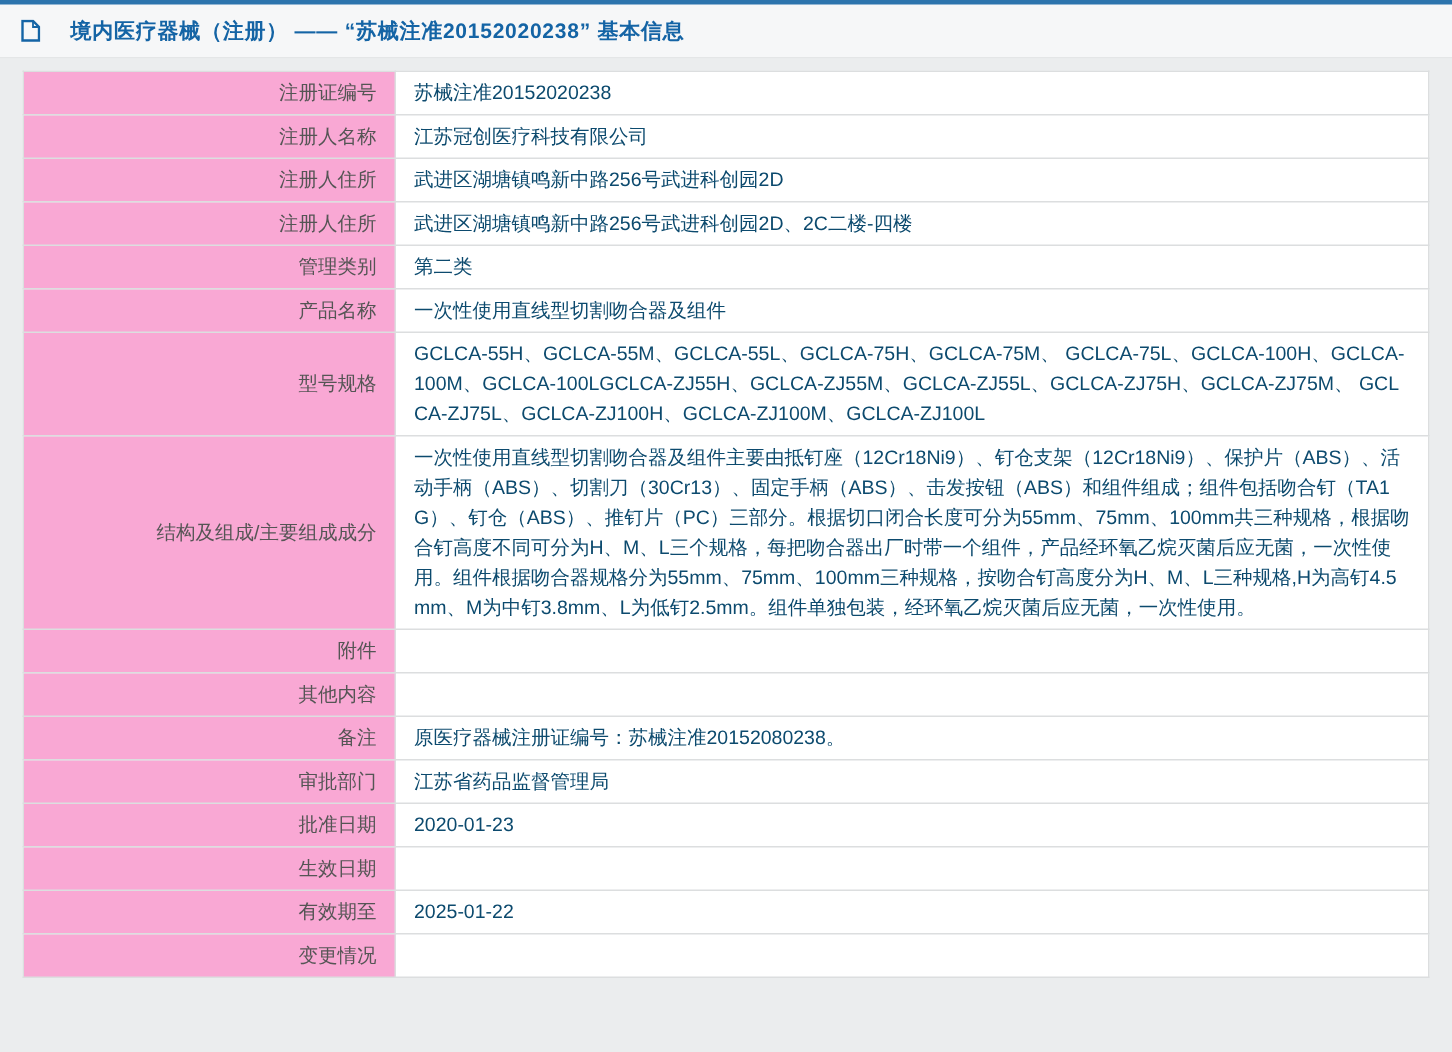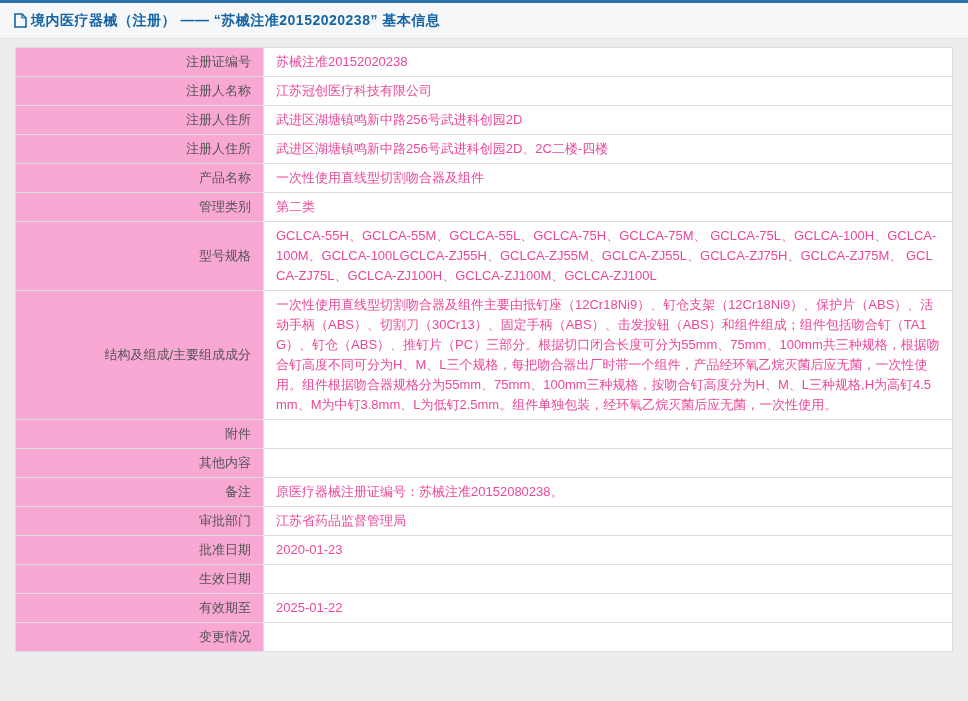--- a/index.html
+++ b/index.html
@@ -10,21 +10,21 @@
     overflow: hidden;
   }
   .page-header {
     height: 39px;
     background: #f6f7f8;
     border-top: 3px solid #2c74ad;
     border-bottom: 1px solid #e4e6e7;
     display: flex;
     align-items: center;
     padding: 0 14px;
-    gap: 4px;
+    gap: 20px;
   }
   .doc-icon svg { display: block; }
   .page-title {
     color: #1464a5;
     font-size: 14px;
     font-weight: bold;
     letter-spacing: 0.5px;
   }
   .table-wrap { padding: 8px 15px 0 15px; }
   table.info-table {
@@ -41,21 +41,21 @@
     vertical-align: middle;
     word-break: break-all;
   }
   td.row-label {
     width: 248px;
     text-align: right;
     background: #f9a8d4;
     color: #555555;
     padding-right: 16px;
   }
-  td.row-value { color: #ec4899; }
+  td.row-value { color: #0c4a6e; }
   tr.info-row { height: 27px; }
 </style>
 </head>
 <body>
 
 <div class="page-header">
   <span class="doc-icon">
     <svg width="13" height="15" viewBox="0 0 13 15">
       <path d="M1 1 h7 l4 4 v9 h-11 z" fill="none" stroke="#1464a5" stroke-width="1.6"></path>
       <path d="M8 1 v4 h4" fill="none" stroke="#1464a5" stroke-width="1.2"></path>
@@ -77,26 +77,26 @@
       </tr>
       <tr class="info-row">
         <td class="row-label">注册人住所</td>
         <td class="row-value">武进区湖塘镇鸣新中路256号武进科创园2D</td>
       </tr>
       <tr class="info-row">
         <td class="row-label">注册人住所</td>
         <td class="row-value">武进区湖塘镇鸣新中路256号武进科创园2D、2C二楼-四楼</td>
       </tr>
       <tr class="info-row">
+        <td class="row-label">管理类别</td>
+        <td class="row-value">第二类</td>
+      </tr>
+      <tr class="info-row">
         <td class="row-label">产品名称</td>
         <td class="row-value">一次性使用直线型切割吻合器及组件</td>
-      </tr>
-      <tr class="info-row">
-        <td class="row-label">管理类别</td>
-        <td class="row-value">第二类</td>
       </tr>
       <tr class="info-row">
         <td class="row-label">型号规格</td>
         <td class="row-value">GCLCA-55H、GCLCA-55M、GCLCA-55L、GCLCA-75H、GCLCA-75M、 GCLCA-75L、GCLCA-100H、GCLCA-100M、GCLCA-100LGCLCA-ZJ55H、GCLCA-ZJ55M、GCLCA-ZJ55L、GCLCA-ZJ75H、GCLCA-ZJ75M、 GCLCA-ZJ75L、GCLCA-ZJ100H、GCLCA-ZJ100M、GCLCA-ZJ100L</td>
       </tr>
       <tr class="info-row">
         <td class="row-label">结构及组成/主要组成成分</td>
         <td class="row-value">一次性使用直线型切割吻合器及组件主要由抵钉座（12Cr18Ni9）、钉仓支架（12Cr18Ni9）、保护片（ABS）、活动手柄（ABS）、切割刀（30Cr13）、固定手柄（ABS）、击发按钮（ABS）和组件组成；组件包括吻合钉（TA1G）、钉仓（ABS）、推钉片（PC）三部分。根据切口闭合长度可分为55mm、75mm、100mm共三种规格，根据吻合钉高度不同可分为H、M、L三个规格，每把吻合器出厂时带一个组件，产品经环氧乙烷灭菌后应无菌，一次性使用。组件根据吻合器规格分为55mm、75mm、100mm三种规格，按吻合钉高度分为H、M、L三种规格,H为高钉4.5mm、M为中钉3.8mm、L为低钉2.5mm。组件单独包装，经环氧乙烷灭菌后应无菌，一次性使用。</td>
       </tr>
       <tr class="info-row">

